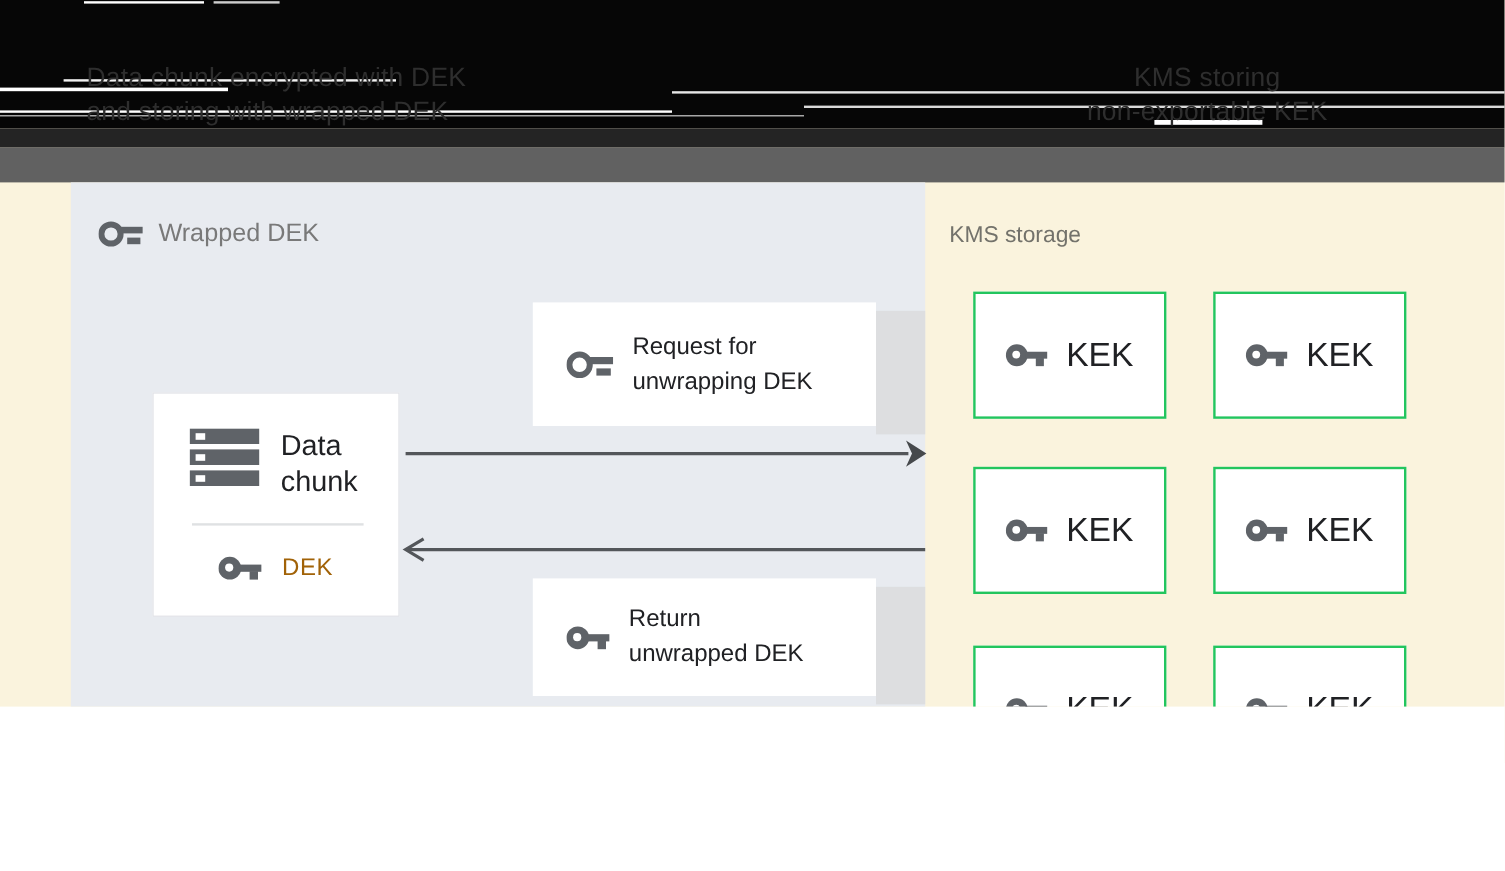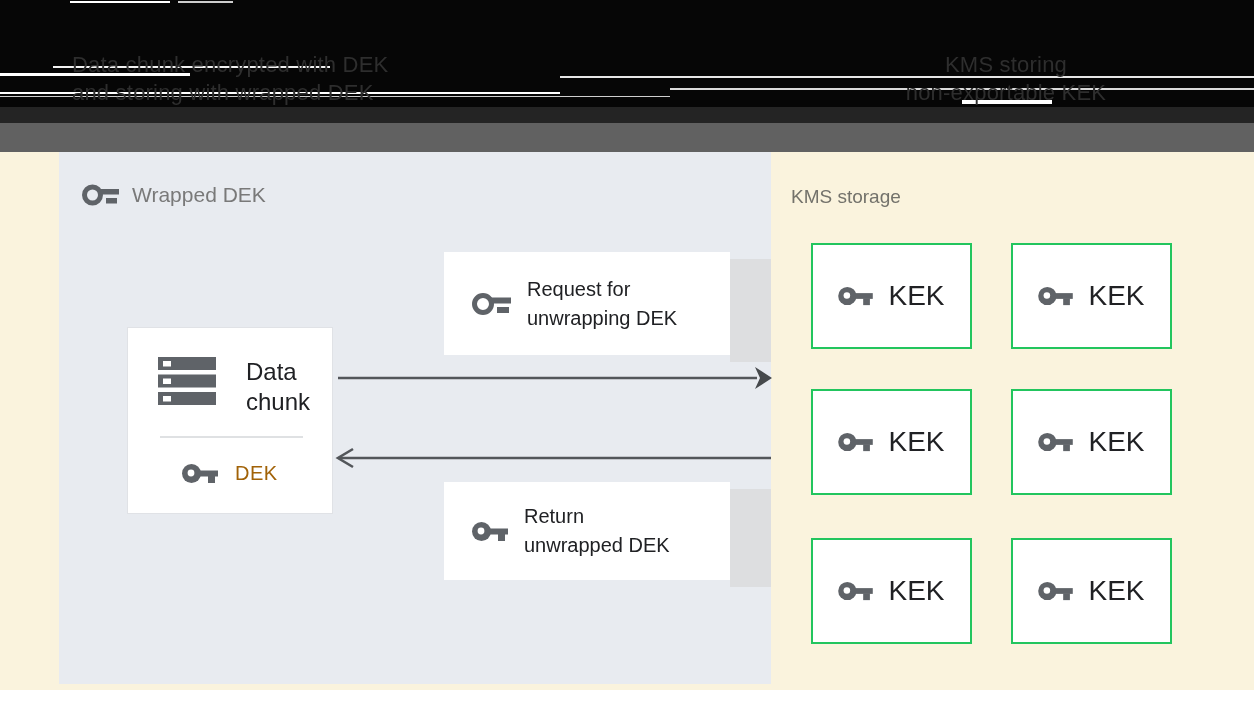--- a/index.html
+++ b/index.html
@@ -1,17 +1,17 @@
 <!DOCTYPE html>
 <html><head>
 <meta charset="utf-8">
 <style>
   html,body{margin:0;padding:0;background:#fff;}
   .stage{
-    position:relative;width:1254px;height:690px;overflow:hidden;
+    position:relative;width:1254px;height:589px;overflow:hidden;
     font-family:"Liberation Sans","DejaVu Sans",sans-serif;
     background:#FAF3DD;
   }
   
   .hdr-black{position:absolute;left:0;top:0;width:1254px;height:107px;background:#060606;}
   .hdr-dark{position:absolute;left:0;top:107px;width:1254px;height:16px;background:#242424;}
   .hdr-band{position:absolute;left:0;top:123px;width:1254px;height:29px;background:#616161;}
   .glitch{position:absolute;background:#fff;}
   .caption{position:absolute;color:#2E2E2E;font-size:22px;line-height:28px;letter-spacing:.2px;}
   .caption-left{left:72px;top:51px;}
@@ -21,21 +21,21 @@
   .bottom-strip{position:absolute;left:0;top:724px;width:1254px;height:2px;background:#FFFFFF;}
   
   .zone-label{position:absolute;display:flex;align-items:center;gap:13px;}
   .wrapped-label{left:82px;top:179px;}
   .wrapped-label .txt{color:#797979;font-size:21px;}
   .kms-label{left:791px;top:186px;}
   .kms-label .txt{color:#73726B;font-size:19px;}
   
   .card{position:absolute;background:#FFFFFF;}
   .datachunk{left:127px;top:327px;width:206px;height:187px;border:1px solid #E0E2E6;box-sizing:border-box;}
-  .dc-row{position:absolute;left:30px;top:29px;display:flex;gap:28px;align-items:flex-start;}
+  .dc-row{position:absolute;left:30px;top:29px;display:flex;gap:16px;align-items:flex-start;}
   .dc-text{color:#202124;font-size:24px;line-height:30px;}
   .dc-divider{position:absolute;left:32px;top:108px;width:143px;height:0;border-top:2px solid #DFE1E3;}
   .dek-row{position:absolute;left:54px;top:133px;display:flex;align-items:center;gap:17px;}
   .dek-txt{color:#a16207;font-size:20px;letter-spacing:.5px;}
   .msgbox{width:286px;}
   .request-box{left:444px;top:252px;height:103px;}
   .return-box{left:444px;top:482px;height:98px;}
   .msg-inner{position:absolute;left:28px;top:0;height:100%;display:flex;align-items:center;gap:16px;}
   .msg-text{color:#202124;font-size:20px;line-height:29px;}
   .shadow-strip{position:absolute;width:41px;background:#DDDEE0;}

